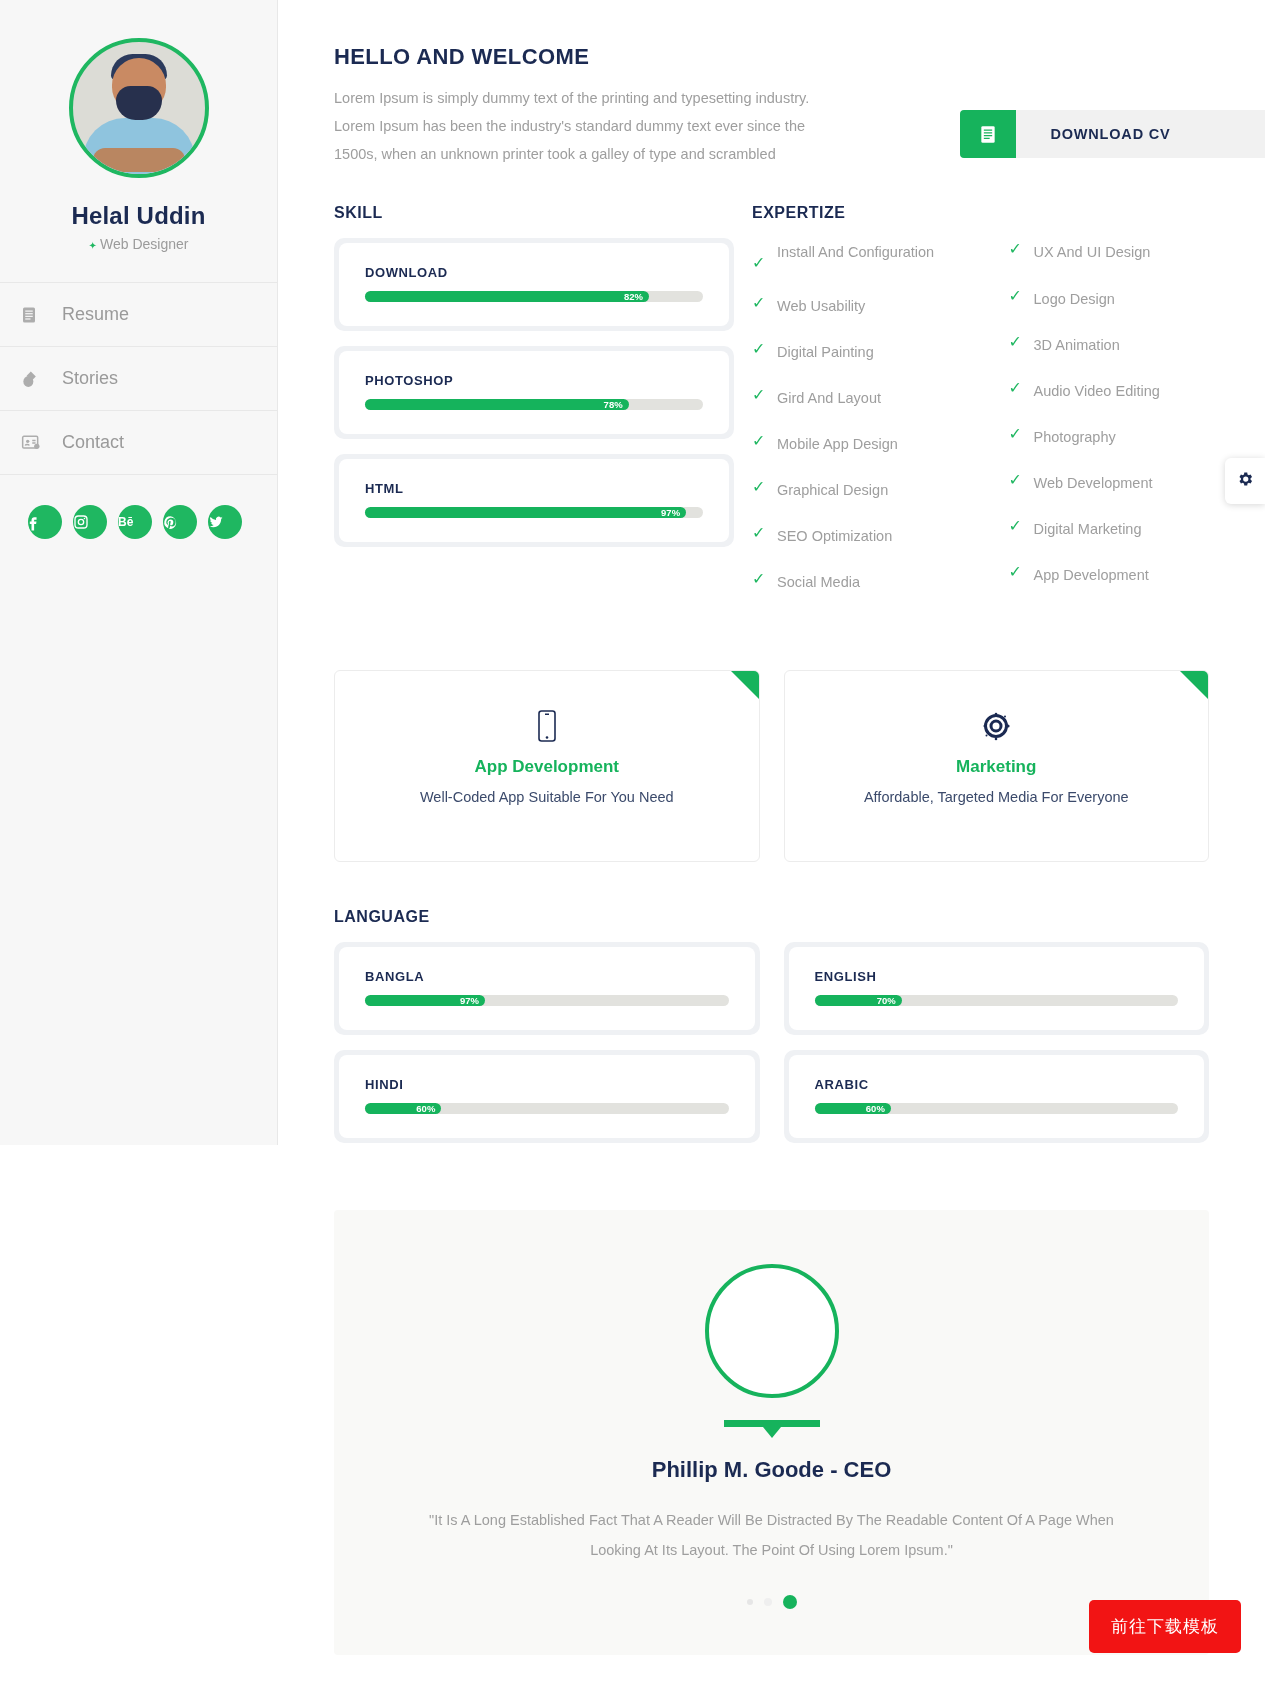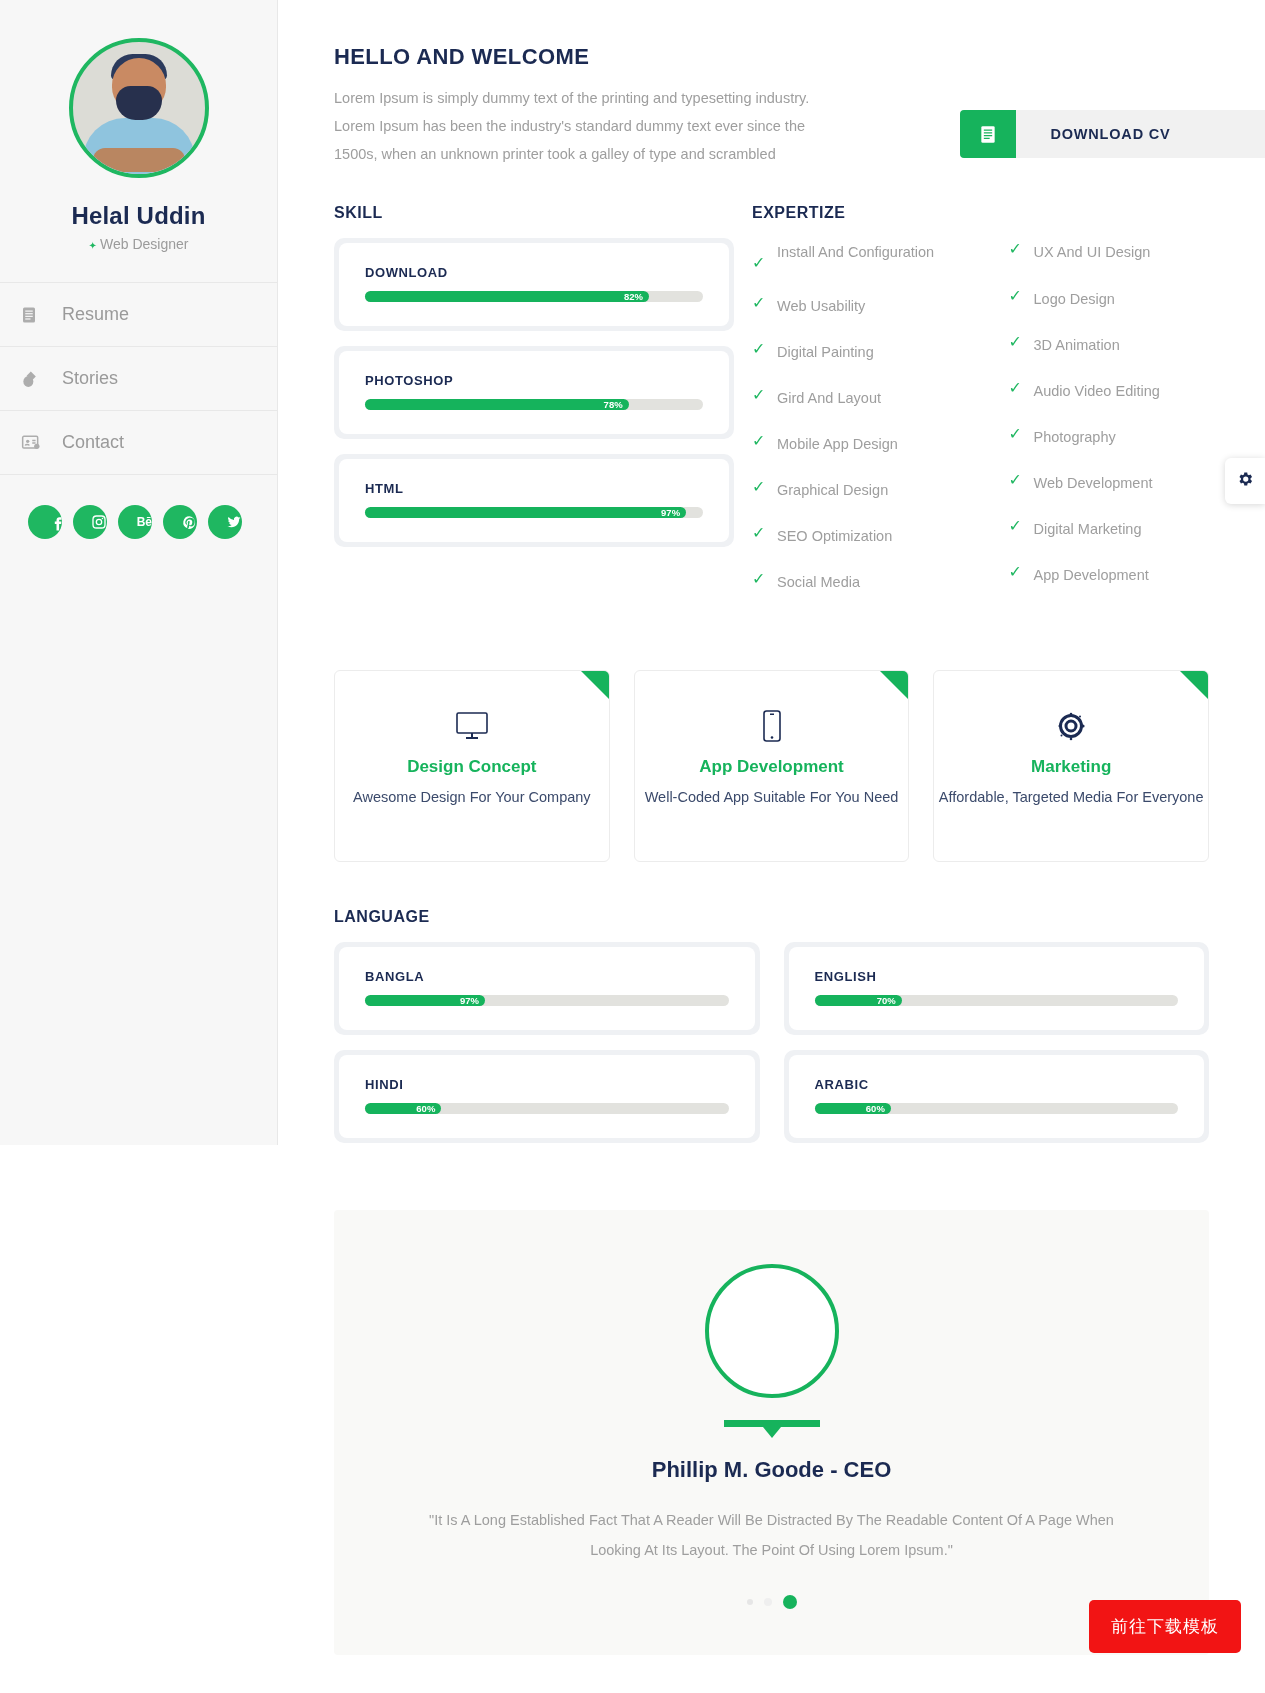--- a/index.html
+++ b/index.html
@@ -113,21 +113,21 @@
   .socials {
     display: flex;
     gap: 11px;
     padding: 30px 0 0 28px;
   }
   .soc {
     width: 34px; height: 34px;
     border-radius: 50%;
     background: #1fb761;
     color: #fff;
-    display: flex; align-items: center; justify-content: flex-end;
+    display: flex; align-items: center; justify-content: flex-start;
     font-size: 15px;
     cursor: pointer;
     font-weight: bold;
   }
   .soc.be { font-size: 12px; }
 
   
   .main {
     flex: 1;
     padding: 0 0 0 0;
@@ -646,31 +646,20 @@
                 <span class="exp-label">App Development</span>
               </div>
             </div>
 
           </div>
         </div>
       </section>
 
       <section class="services">
 
-        <div class="svc">
-          <div class="corner"></div>
-          <div class="svc-ico">
-            <svg width="34" height="30" viewBox="0 0 34 30" fill="none" stroke="#1b2a52" stroke-width="1.6">
-                <rect x="2" y="2" width="30" height="20" rx="1.5"></rect>
-                <path d="M17 22v5M11 27h12" stroke-width="2"></path>
-              </svg>
-          </div>
-          <div class="svc-title">Design Concept</div>
-          <div class="svc-desc">Awesome Design For Your Company</div>
-        </div>
 
         <div class="svc">
           <div class="corner"></div>
           <div class="svc-ico">
             <svg width="20" height="32" viewBox="0 0 20 32" fill="none" stroke="#1b2a52" stroke-width="1.6">
                 <rect x="2" y="1" width="16" height="30" rx="2.5"></rect>
                 <path d="M8 4.2h4" stroke-width="1.4"></path>
                 <circle cx="10" cy="27.5" r="1.3" fill="#1b2a52" stroke="none"></circle>
               </svg>
           </div>

